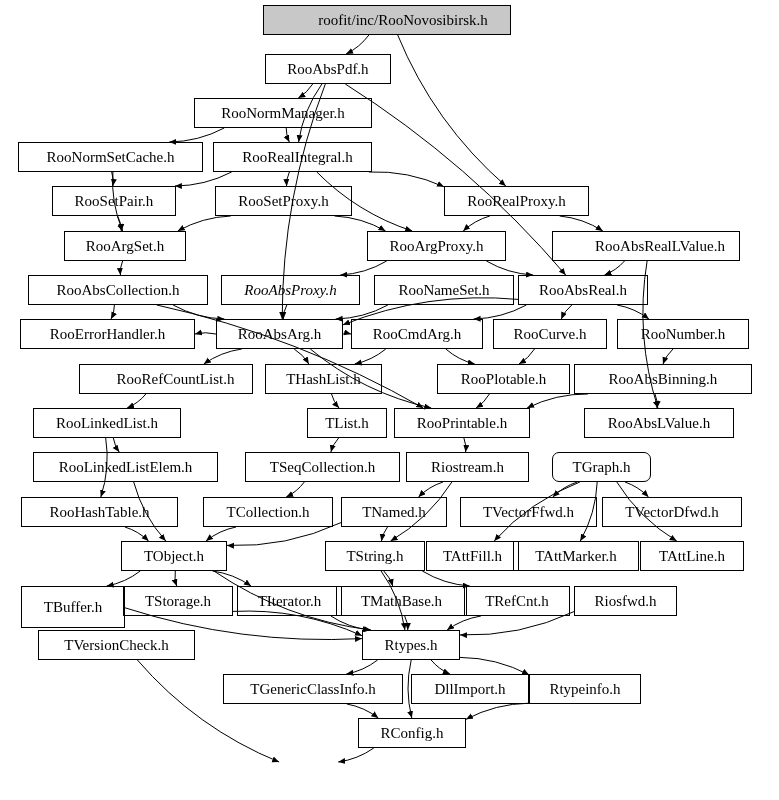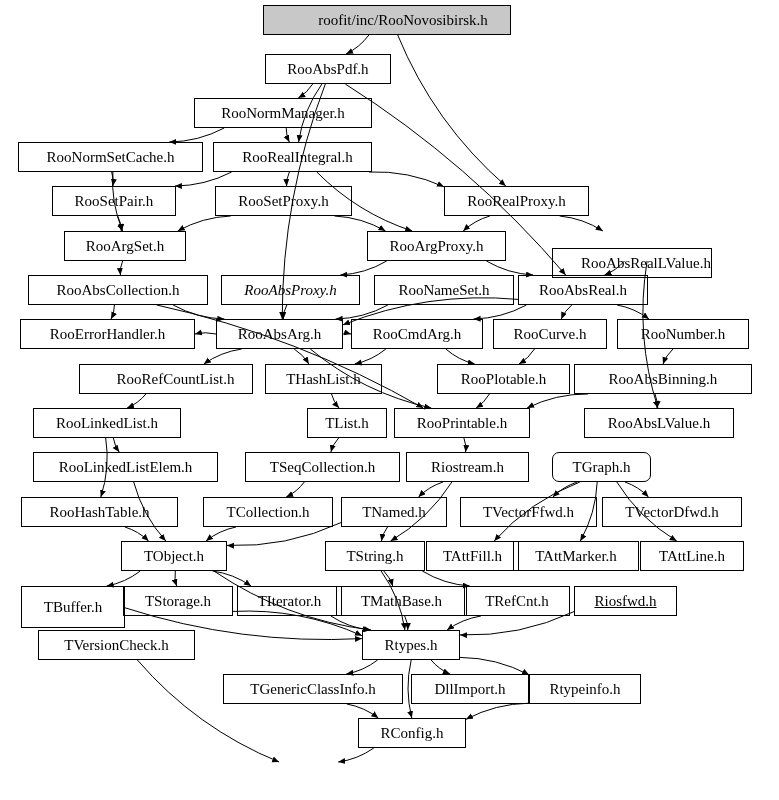--- a/index.html
+++ b/index.html
@@ -150,21 +150,21 @@
       <div class="node root" style="left: 263px; top: 5px; width: 248px; height: 30px;">roofit/inc/RooNovosibirsk.h</div>
       <div class="node plain" style="left: 265px; top: 54px; width: 126px; height: 30px;">RooAbsPdf.h</div>
       <div class="node plain" style="left: 194px; top: 98px; width: 178px; height: 30px;">RooNormManager.h</div>
       <div class="node plain" style="left: 18px; top: 142px; width: 185px; height: 30px;">RooNormSetCache.h</div>
       <div class="node plain" style="left: 213px; top: 142px; width: 159px; height: 30px; padding-left: 10px;">RooRealIntegral.h</div>
       <div class="node plain" style="left: 52px; top: 186px; width: 124px; height: 30px;">RooSetPair.h</div>
       <div class="node plain" style="left: 215px; top: 186px; width: 137px; height: 30px;">RooSetProxy.h</div>
       <div class="node plain" style="left: 444px; top: 186px; width: 145px; height: 30px;">RooRealProxy.h</div>
       <div class="node plain" style="left: 64px; top: 231px; width: 122px; height: 30px;">RooArgSet.h</div>
       <div class="node plain" style="left: 367px; top: 231px; width: 139px; height: 30px;">RooArgProxy.h</div>
-      <div class="node plain" style="left: 552px; top: 248px; width: 160px; height: 30px; padding-left: 28px;">RooAbsRealLValue.h</div>
+      <div class="node plain" style="left: 552px; top: 231px; width: 188px; height: 30px; padding-left: 28px;">RooAbsRealLValue.h</div>
       <div class="node plain" style="left: 28px; top: 275px; width: 180px; height: 30px;">RooAbsCollection.h</div>
       <div class="node plain" style="left: 221px; top: 275px; width: 139px; height: 30px; font-style: italic;">RooAbsProxy.h</div>
       <div class="node plain" style="left: 374px; top: 275px; width: 140px; height: 30px;">RooNameSet.h</div>
       <div class="node plain" style="left: 518px; top: 275px; width: 130px; height: 30px;">RooAbsReal.h</div>
       <div class="node plain" style="left: 20px; top: 319px; width: 175px; height: 30px;">RooErrorHandler.h</div>
       <div class="node plain" style="left: 216px; top: 319px; width: 127px; height: 30px;">RooAbsArg.h</div>
       <div class="node plain" style="left: 351px; top: 319px; width: 132px; height: 30px;">RooCmdArg.h</div>
       <div class="node plain" style="left: 493px; top: 319px; width: 114px; height: 30px;">RooCurve.h</div>
       <div class="node plain" style="left: 617px; top: 319px; width: 132px; height: 30px;">RooNumber.h</div>
       <div class="node plain" style="left: 79px; top: 364px; width: 174px; height: 30px; padding-left: 19px;">RooRefCountList.h</div>
@@ -187,21 +187,21 @@
       <div class="node plain" style="left: 121px; top: 541px; width: 106px; height: 30px;">TObject.h</div>
       <div class="node plain" style="left: 325px; top: 541px; width: 100px; height: 30px;">TString.h</div>
       <div class="node plain" style="left: 426px; top: 541px; width: 93px; height: 30px;">TAttFill.h</div>
       <div class="node plain" style="left: 513px; top: 541px; width: 126px; height: 30px;">TAttMarker.h</div>
       <div class="node plain" style="left: 640px; top: 541px; width: 104px; height: 30px;">TAttLine.h</div>
       <div class="node plain" style="left: 21px; top: 586px; width: 104px; height: 42px;">TBuffer.h</div>
       <div class="node plain" style="left: 123px; top: 586px; width: 110px; height: 30px;">TStorage.h</div>
       <div class="node plain" style="left: 237px; top: 586px; width: 105px; height: 30px;">TIterator.h</div>
       <div class="node plain" style="left: 336px; top: 586px; width: 131px; height: 30px;">TMathBase.h</div>
       <div class="node plain" style="left: 464px; top: 586px; width: 106px; height: 30px;">TRefCnt.h</div>
-      <div class="node plain" style="left: 574px; top: 586px; width: 103px; height: 30px; text-decoration: underline;">Riosfwd.h</div>
+      <div class="node plain" style="left: 574px; top: 586px; width: 103px; height: 30px;">Riosfwd.h</div>
       <div class="node plain" style="left: 38px; top: 630px; width: 157px; height: 30px;">TVersionCheck.h</div>
       <div class="node plain" style="left: 362px; top: 630px; width: 98px; height: 30px;">Rtypes.h</div>
       <div class="node plain" style="left: 223px; top: 674px; width: 180px; height: 30px;">TGenericClassInfo.h</div>
       <div class="node plain" style="left: 411px; top: 674px; width: 118px; height: 30px;">DllImport.h</div>
       <div class="node plain" style="left: 529px; top: 674px; width: 112px; height: 30px;">Rtypeinfo.h</div>
       <div class="node plain" style="left: 358px; top: 718px; width: 108px; height: 30px;">RConfig.h</div>
       <div class="node plain" style="left: 240px; top: 762px; width: 120px; height: 30px; margin-top: 48px;">RVersion.h</div>
     </div>
 
 </div>

